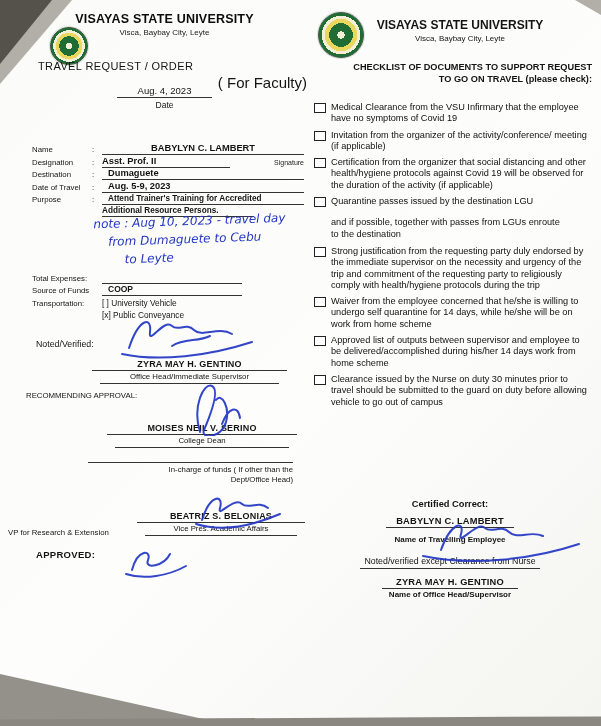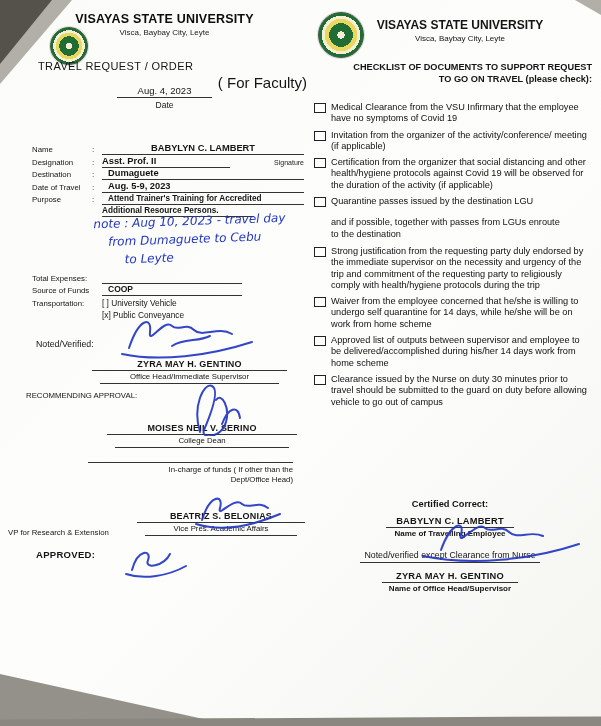--- a/index.html
+++ b/index.html
@@ -90,21 +90,21 @@
 
   .checklist { position:absolute; top:102px; left:8px; width:276px; }
   .chk-item { display:flex; margin-bottom:5px; }
   .chk-box { flex:0 0 12px; height:10px; border:1.3px solid #222; margin-right:5px; margin-top:1px; background:#fff; }
   .chk-text { font-size:9.2px; line-height:11.3px; color:#101010; }
   .interlude { margin:10px 0 6px 17px; font-size:9.2px; line-height:11.3px; width:238px; }
 
   .certified { position:absolute; top:499px; left:10px; width:268px; text-align:center; }
   .cert-label { font-size:9.3px; font-weight:bold; }
   .cemp-name  { display:inline-block; margin-top:7px; font-size:9.3px; font-weight:bold; border-bottom:1px solid #333; padding:0 10px 1px; letter-spacing:.2px; }
-  .cemp-title { font-size:8px; font-weight:bold; margin-top:1px; }
+  .cemp-title { font-size:8px; font-weight:bold; margin-top:7px; }
   .cnoted { display:inline-block; margin-top:12px; font-size:8.8px; border-bottom:1px solid #333; padding:0 4px 2px; }
   .chead-name { display:inline-block; margin-top:8px; font-size:9.3px; font-weight:bold; border-bottom:1px solid #333; padding:0 14px 1px; letter-spacing:.2px; }
   .chead-title { font-size:8px; font-weight:bold; margin-top:1px; }
 </style>
 </head>
 <body>
 
 <div class="scan">
 
   <section class="page lp">

